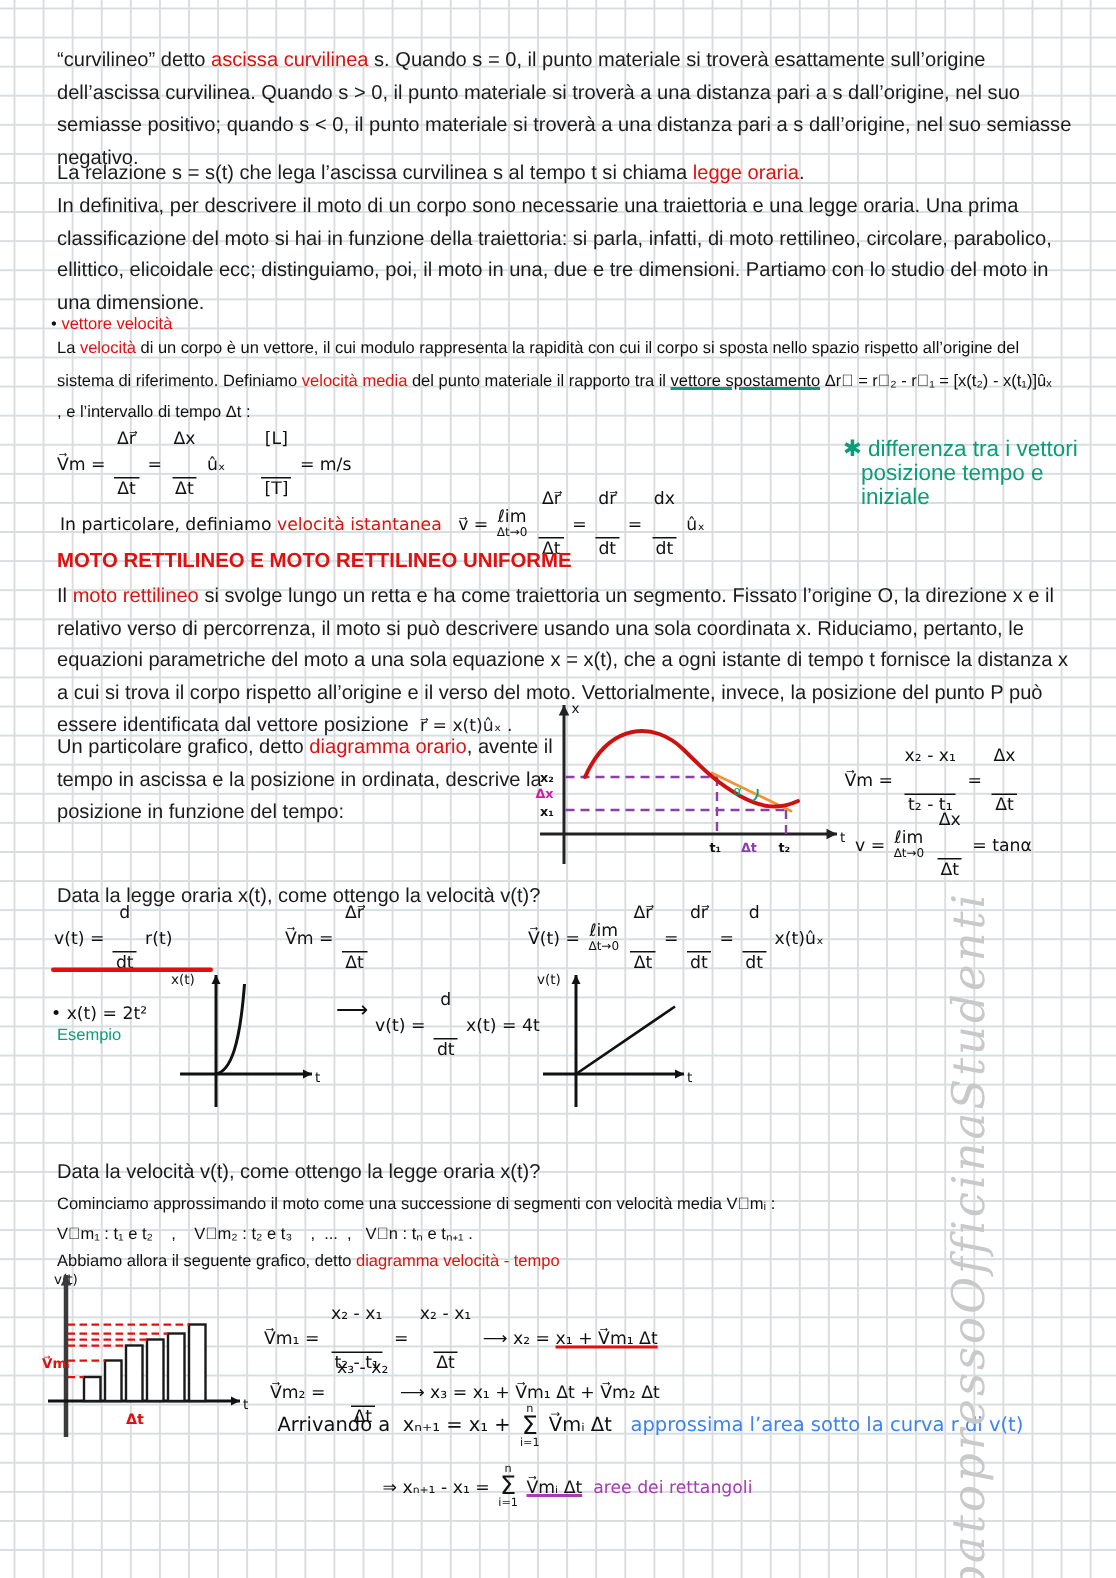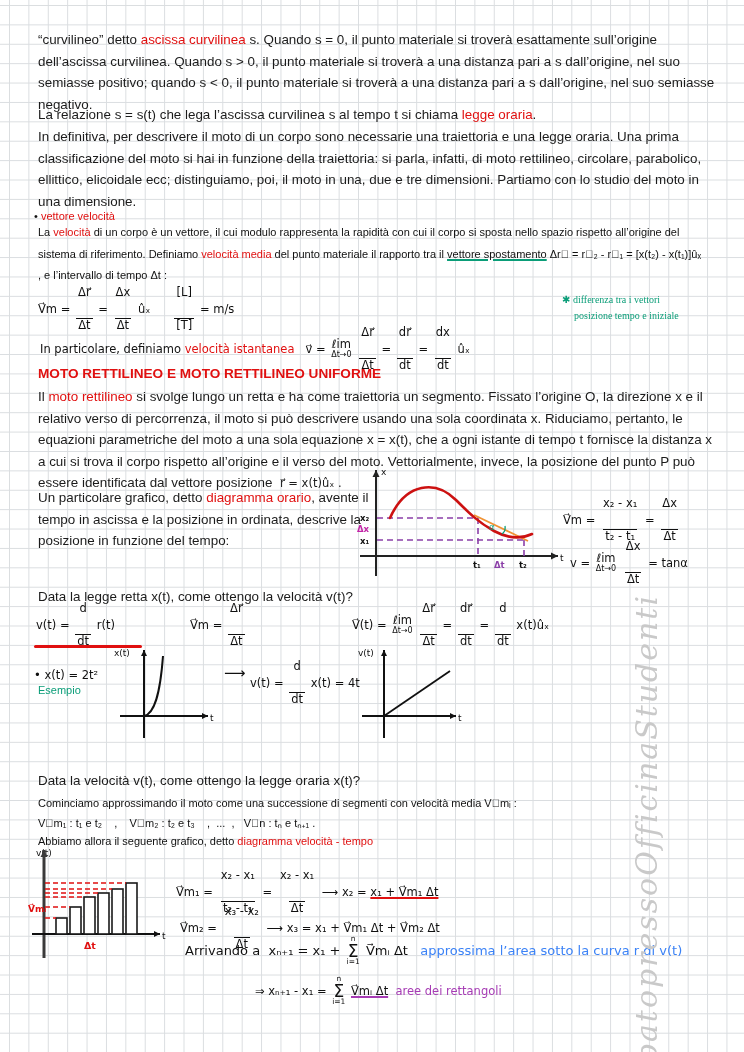--- a/index.html
+++ b/index.html
@@ -28,21 +28,21 @@
   .formula{font-family:"DejaVu Sans",sans-serif;font-size:11.5px;color:#101010;display:flex;align-items:center;white-space:pre;}
   .formula.big{font-size:13px;}
   .frac{display:inline-flex;flex-direction:column;align-items:center;line-height:1.15;margin:0 2px;gap:19px;}
   .fden{border-top:1.4px solid #101010;padding:0 2px;}
   .fnum{padding:0 2px;}
   .lim{display:inline-flex;flex-direction:column;align-items:center;line-height:1;margin:0 2px;}
   .limsub{font-size:8px;}
   .sum{display:inline-flex;flex-direction:column;align-items:center;line-height:.9;margin:0 2px;}
   .sumtb{font-size:7.5px;}
   .sigma{font-size:17px;line-height:.95;}
-  .note{font-family:Liberation Serif, serif;font-size:10px;line-height:16px;color:#0a9d78;}
+  .note{font-family:Liberation Sans, sans-serif;font-size:15px;line-height:16px;color:#0a9d78;}
   .watermark{
     position:absolute;left:629px;top:1145px;
     transform:rotate(-90deg);transform-origin:0 0;
     font-family:"DejaVu Serif",serif;font-style:italic;
     font-size:30px;letter-spacing:2px;color:#c9c9c9;white-space:nowrap;
   }
   .redline{background:#e01010;border-radius:2px;}
   svg text{font-family:"DejaVu Sans",sans-serif;}
 </style>
 </head>
@@ -94,21 +94,21 @@
   <text x="4" y="80" font-size="8.5" font-weight="bold" fill="#111">x₁</text>
 
   <text x="117" y="104" font-size="8.5" font-weight="bold" fill="#111">t₁</text>
   <text x="138" y="104" font-size="8.5" font-weight="bold" fill="#8b3fa8">Δt</text>
   <text x="163" y="104" font-size="8.5" font-weight="bold" fill="#111">t₂</text>
 </svg>
 
 <div class="abs formula" style="left:563px;top:497px;"><span>V⃗m = </span><span class="frac"><span class="fnum">x₂ - x₁</span><span class="fden">t₂ - t₁</span></span><span> = </span><span class="frac"><span class="fnum">Δx</span><span class="fden">Δt</span></span></div>
 <div class="abs formula" style="left:570px;top:540px;"><span>v = </span><span class="lim"><span>ℓim</span><span class="limsub">Δt→0</span></span><span> </span><span class="frac"><span class="fnum">Δx</span><span class="fden">Δt</span></span><span> = tanα</span></div>
 
-<div class="abs typed" style="left:38px;top:586px;">Data la legge retta x(t), come ottengo la velocità v(t)?</div>
+<div class="abs typed" style="left:38px;top:586px;">Data la legge oraria x(t), come ottengo la velocità v(t)?</div>
 
 <div class="abs formula" style="left:36px;top:602px;"><span>v(t) = </span><span class="frac"><span class="fnum">d</span><span class="fden">dt</span></span><span> r(t)</span></div>
 <div class="abs redline" style="left:34px;top:645px;width:108px;height:2.6px;"></div>
 <div class="abs formula" style="left:190px;top:602px;"><span>V⃗m = </span><span class="frac"><span class="fnum">Δr⃗</span><span class="fden">Δt</span></span></div>
 <div class="abs formula" style="left:352px;top:602px;"><span>V⃗(t) = </span><span class="lim"><span>ℓim</span><span class="limsub">Δt→0</span></span><span> </span><span class="frac"><span class="fnum">Δr⃗</span><span class="fden">Δt</span></span><span> = </span><span class="frac"><span class="fnum">dr⃗</span><span class="fden">dt</span></span><span> = </span><span class="frac"><span class="fnum">d</span><span class="fden">dt</span></span><span> x(t)ûₓ</span></div>
 
 <div class="abs hw" style="left:38px;top:680px;color:#0a9d78;font-size:11px;">Esempio</div>
 <div class="abs formula" style="left:34px;top:668px;"><span>• x(t) = 2t²</span></div>
 
 <svg class="abs" style="left:106px;top:644px;" width="112" height="98" viewBox="0 0 112 98">

